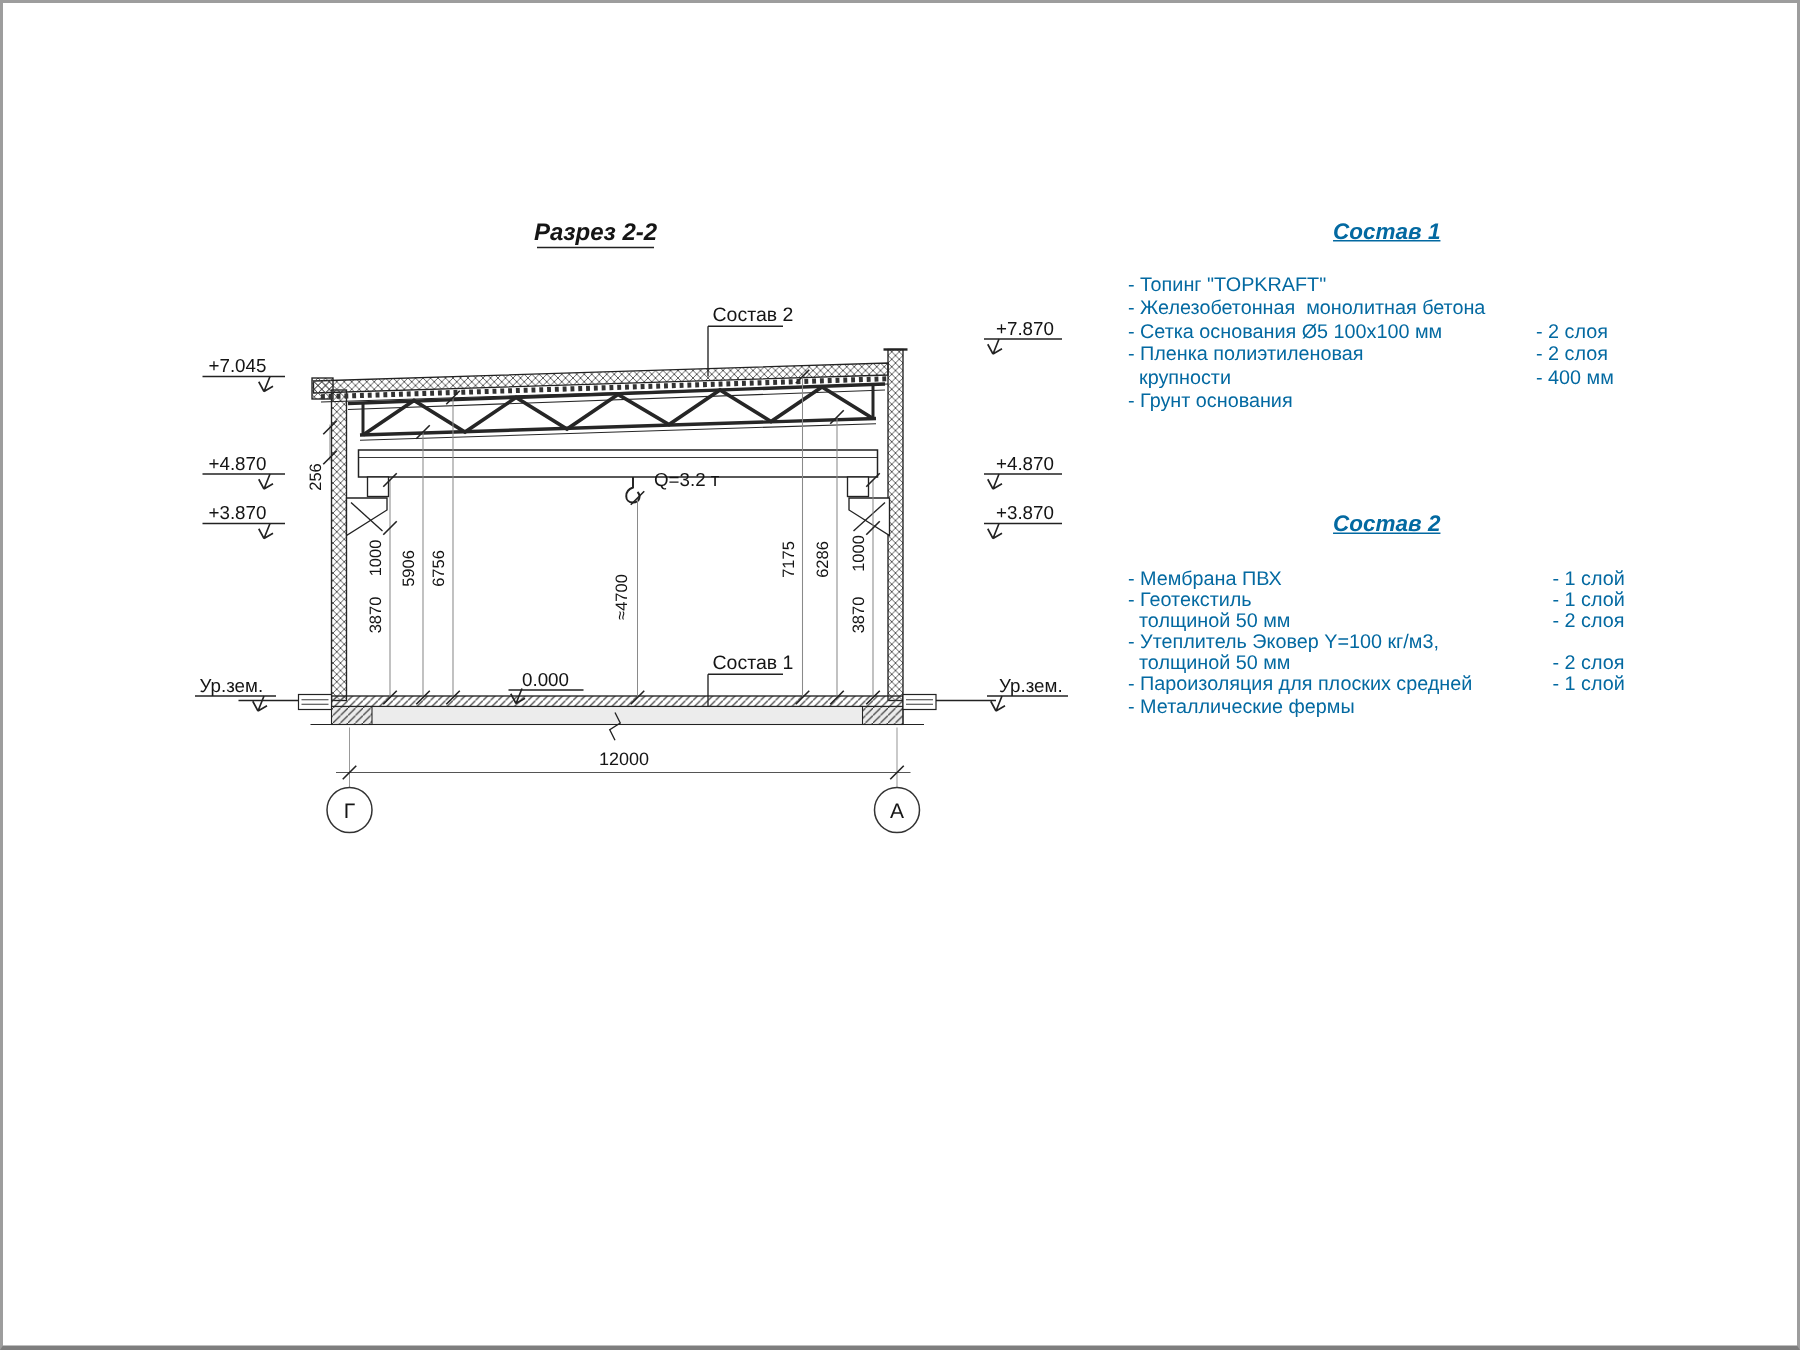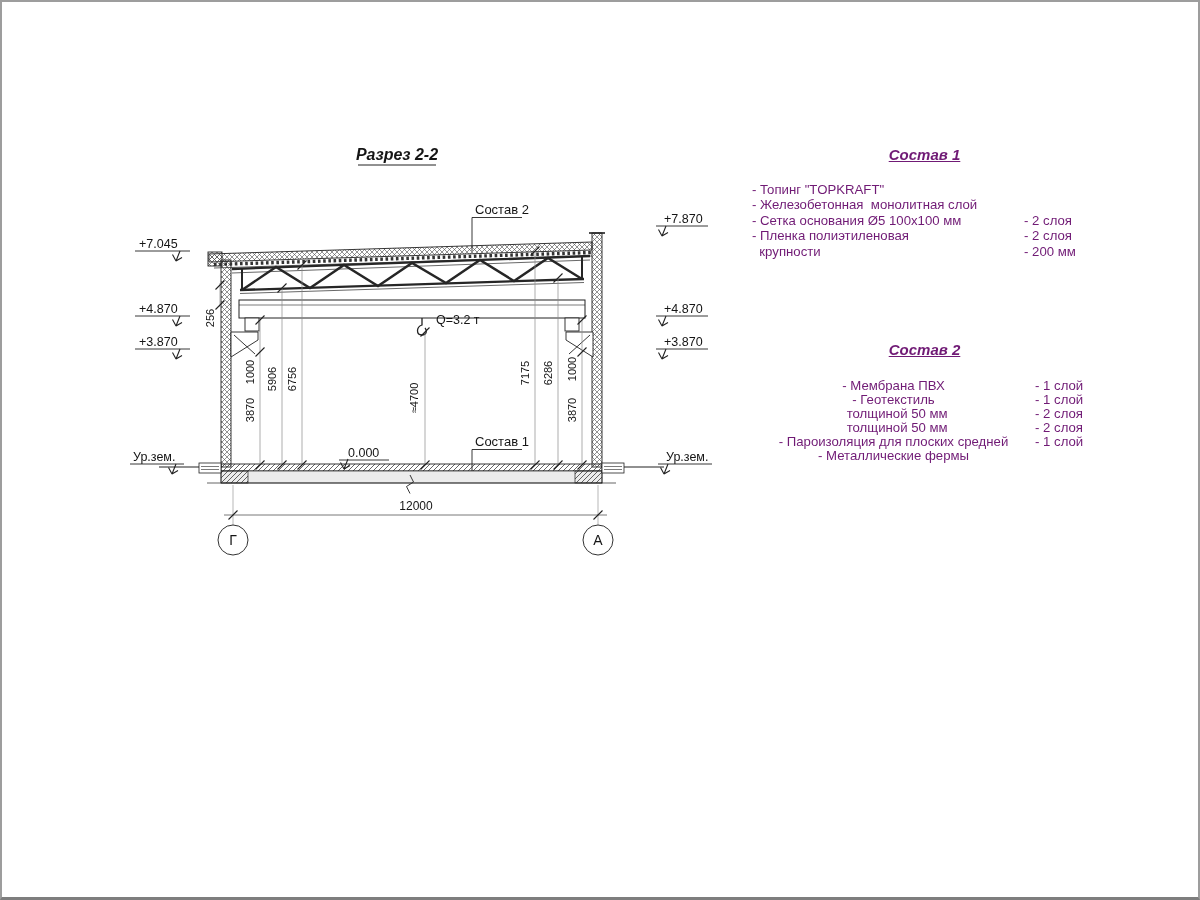--- a/index.html
+++ b/index.html
@@ -1,30 +1,30 @@
 <!DOCTYPE html>
 <html><head>
 <meta charset="utf-8">
 <style>
   html,body{margin:0;padding:0;background:#fff;}
   .page{
     position:relative;width:1200px;height:900px;background:#ffffff;
     box-sizing:border-box;border:2px solid #9d9d9d;border-bottom:3px solid #7e7e7e;
-    font-family:"Liberation Sans", sans-serif;color:#701a75;overflow:hidden;
+    font-family:"Liberation Sans", sans-serif;color:#0369a1;overflow:hidden;
   }
   svg text{fill:#151515;}
   .panel{position:absolute;left:750px;width:345px;}
   .panel-heading{
     position:absolute;left:750px;width:345px;text-align:center;
     font-size:15px;font-style:italic;font-weight:bold;text-decoration:underline;
   }
   .rows .row{display:flex;font-size:13.2px;line-height:15.4px;}
   .rows.tight .row{line-height:14.1px;}
   .row .t{white-space:pre;width:272px;flex:0 0 272px;}
-  .rows.tight .row .t{width:283px;flex:0 0 283px;text-align:center;}
+  .rows.tight .row .t{width:283px;flex:0 0 283px;}
   .row .v{white-space:pre;}
 </style>
 </head>
 <body>
 
 <div class="page">
 
   <svg width="1200" height="900" viewBox="0 0 1200 900" xmlns="http://www.w3.org/2000/svg">
     <defs>
       <pattern id="xh" width="5" height="5" patternUnits="userSpaceOnUse">
@@ -211,53 +211,61 @@
   </svg>
 
   
   <div class="panel-heading" style="top:144px">Состав 1</div>
   <div class="panel rows" style="top:180px">
     <div class="row">
         <span class="t">- Топинг "TOPKRAFT"</span>
         <span class="v"></span>
       </div>
     <div class="row">
-        <span class="t">- Железобетонная  монолитная слой</span>
+        <span class="t">- Железобетонная  монолитная бетона</span>
         <span class="v"></span>
       </div>
     <div class="row">
         <span class="t">- Сетка основания Ø5 100х100 мм</span>
         <span class="v">- 2 слоя</span>
       </div>
     <div class="row">
         <span class="t">- Пленка полиэтиленовая</span>
         <span class="v">- 2 слоя</span>
       </div>
     <div class="row">
         <span class="t">  крупности</span>
-        <span class="v">- 200 мм</span>
+        <span class="v">- 400 мм</span>
+      </div>
+    <div class="row">
+        <span class="t">- Грунт основания</span>
+        <span class="v"></span>
       </div>
   </div>
 
   
   <div class="panel-heading" style="top:339px">Состав 2</div>
   <div class="panel rows tight" style="top:377px">
     <div class="row">
         <span class="t">- Мембрана ПВХ</span>
         <span class="v">- 1 слой</span>
       </div>
     <div class="row">
         <span class="t">- Геотекстиль</span>
         <span class="v">- 1 слой</span>
       </div>
     <div class="row">
         <span class="t">  толщиной 50 мм</span>
         <span class="v">- 2 слоя</span>
       </div>
     <div class="row">
+        <span class="t">- Утеплитель Эковер Y=100 кг/м3,</span>
+        <span class="v"></span>
+      </div>
+    <div class="row">
         <span class="t">  толщиной 50 мм</span>
         <span class="v">- 2 слоя</span>
       </div>
     <div class="row">
         <span class="t">- Пароизоляция для плоских средней</span>
         <span class="v">- 1 слой</span>
       </div>
     <div class="row">
         <span class="t">- Металлические фермы</span>
         <span class="v"></span>

